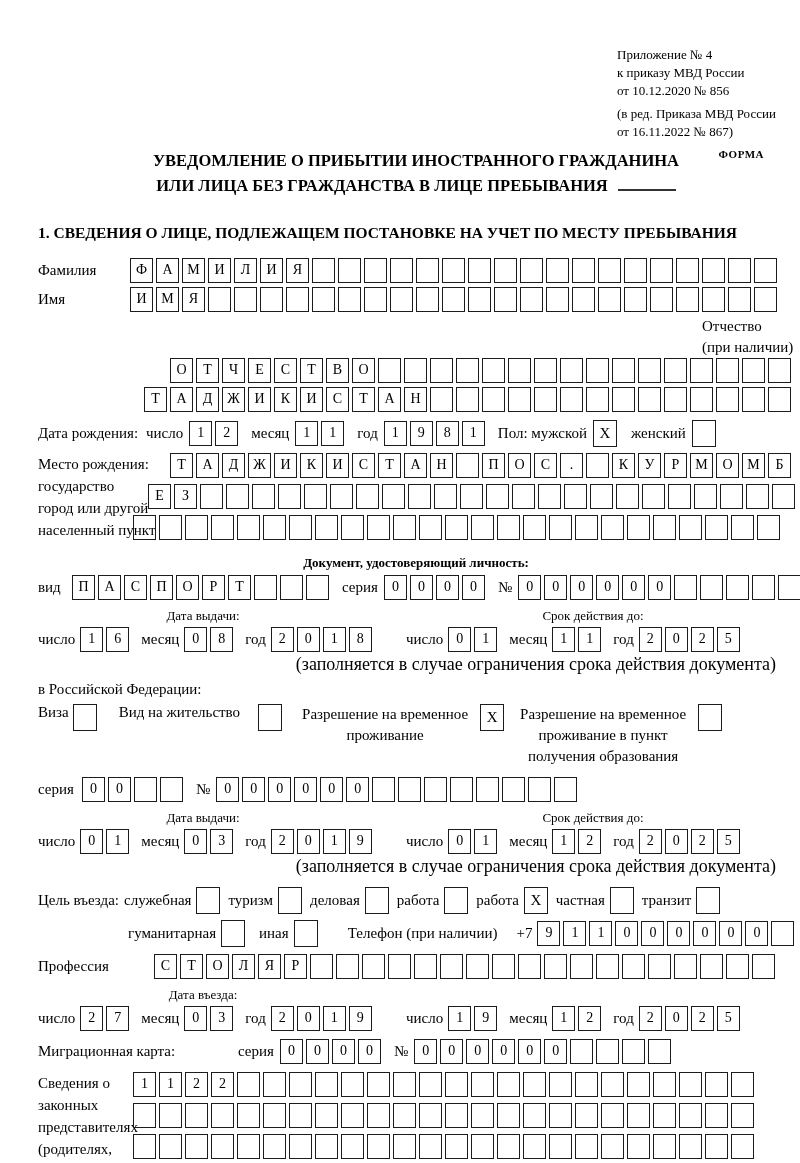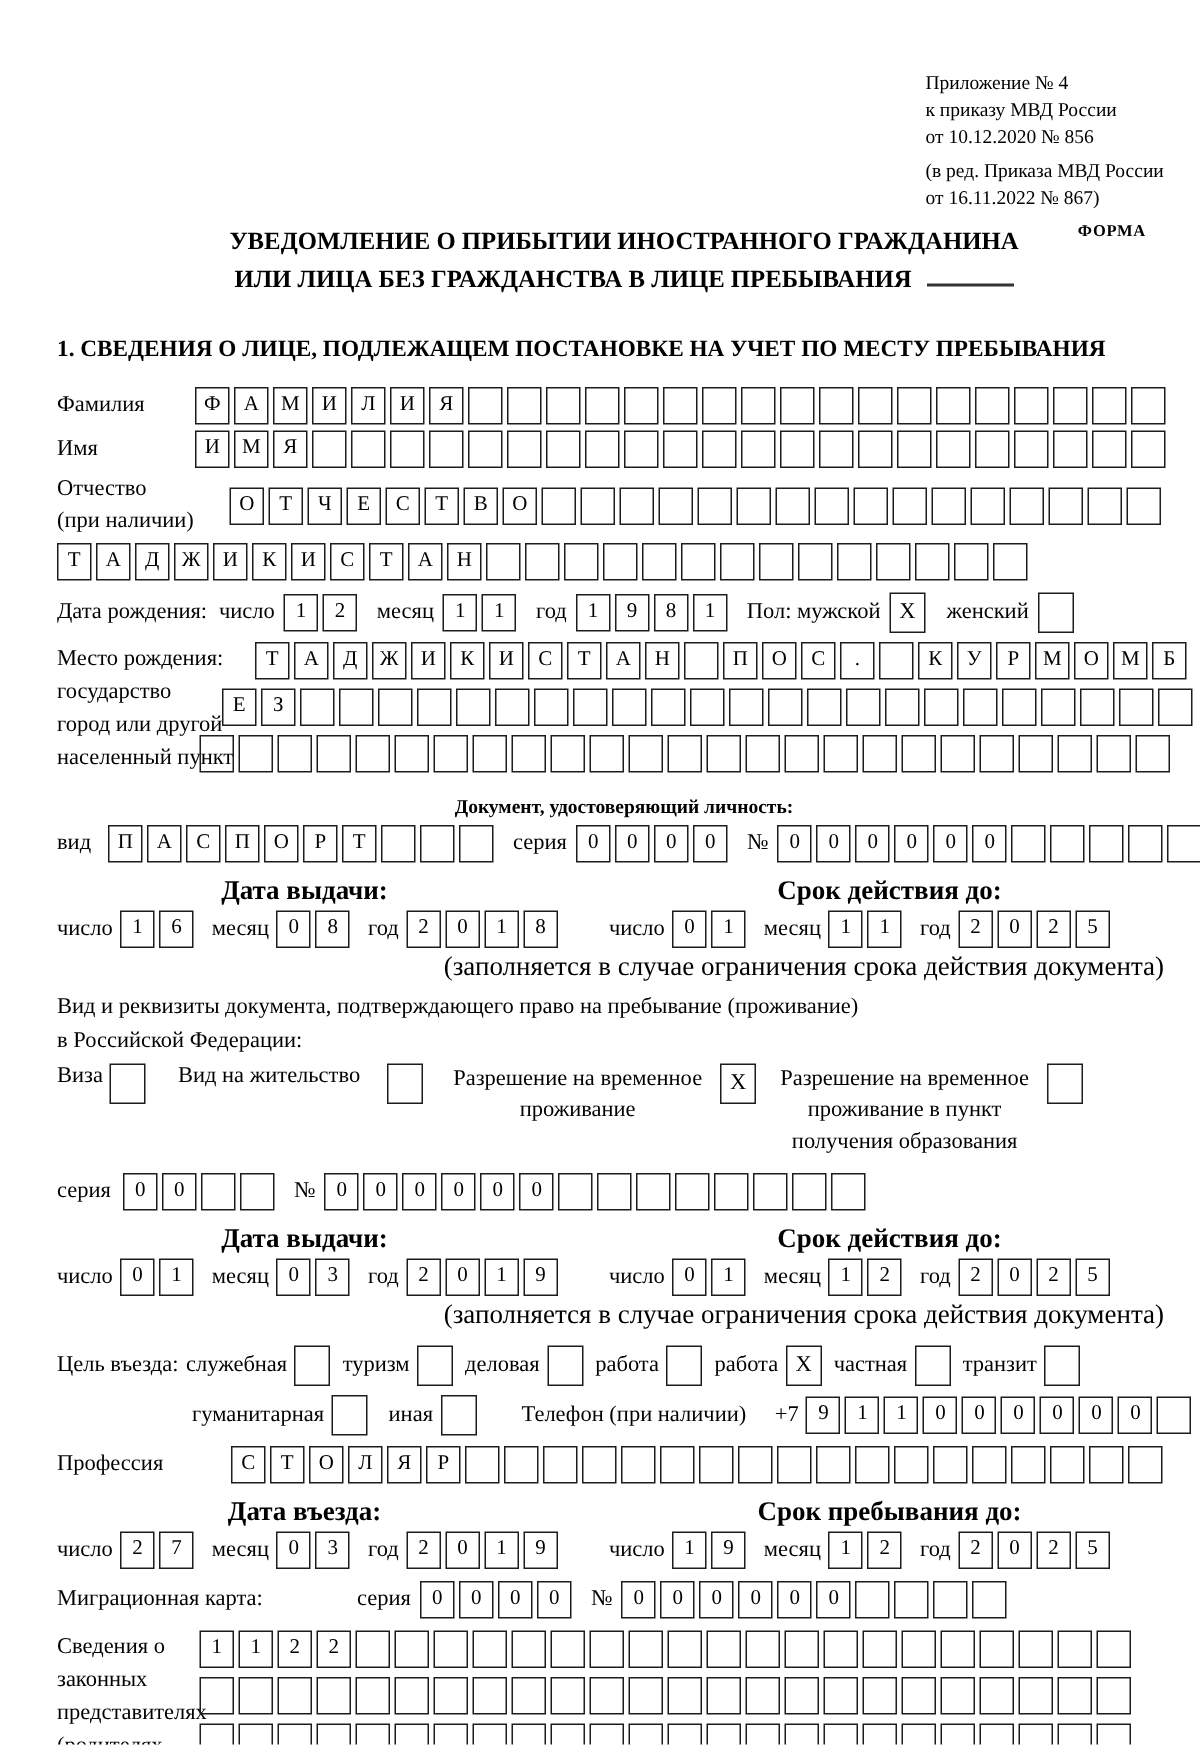--- a/index.html
+++ b/index.html
@@ -25,35 +25,35 @@
     margin-right:3px; text-align:center; line-height:22px; font-size:14px;
     vertical-align:middle; flex:none;
   }
   .cells { display:flex; flex-wrap:nowrap; }
   .cbox {
     display:inline-block; width:24px; height:27px; border:1.6px solid #1c1c1c;
     text-align:center; line-height:24px; font-size:15px; vertical-align:middle; flex:none;
   }
 
   .frow { display:flex; align-items:center; margin-top:4px; }
-  .frow.top { align-items:center; }
+  .frow.top { align-items:flex-end;flex-direction:column; }
   .flabel { width:92px; flex:none; }
   .flabel2 { width:92px; flex:none; line-height:21px; }
   .ind { width:23px; flex:none; }
   .slbl { margin:0 6px 0 10px; flex:none; }
   .slbl.first { margin-left:0; }
 
   
   .abs-block { position:relative; margin-top:6px; }
   .abs-block .labels { position:absolute; left:0; top:0; line-height:22px; }
   .abs-block .crow { position:absolute; display:flex; }
 
   .center-b { text-align:center; font-weight:bold; margin-top:8px; font-size:13px; }
   .note-r { text-align:right; font-size:18px; padding-right:18px; margin-top:2px; }
-  .dhead { display:flex; margin-top:8px; font-size:18px;font-weight:bold; }
+  .dhead { display:flex; margin-top:8px; font-size:13px; }
   .dhead .dh-l { width:330px; text-align:center; flex:none; }
   .dhead .dh-r { width:330px; margin-left:60px; text-align:center; flex:none; }
   .daterow { display:flex; align-items:center; margin-top:3px; }
   .dgrp { display:flex; align-items:center; flex:none; }
   .dgrp .dl { margin-right:5px; }
   .dgrp .dl2 { margin:0 5px 0 9px; }
 
   .visa-row { display:flex; align-items:flex-start; margin-top:6px; }
   .opt-multi { text-align:center; line-height:21px; flex:none; }
   .purpose-row { display:flex; align-items:center; margin-top:10px; }
@@ -400,21 +400,20 @@
       <span class="cells">
           <span class="cell">2</span>
           <span class="cell">0</span>
           <span class="cell">2</span>
           <span class="cell">5</span>
         </span>
     </span>
   </div>
   <div class="note-r">(заполняется в случае ограничения срока действия документа)</div>
 
-  <div style="margin-top:8px">Вид и реквизиты документа, подтверждающего право на пребывание (проживание)</div>
   <div style="margin-top:6px">в Российской Федерации:</div>
 
   <div class="visa-row">
     <span style="flex:none">Виза</span>
     <span class="cbox" style="margin-left:4px"></span>
     <span style="flex:none;margin-left:22px">Вид на жительство</span>
     <span class="cbox" style="margin-left:18px"></span>
     <span class="opt-multi" style="margin-left:20px">
       <span>Разрешение на временное</span><br>
       <span>проживание</span>
@@ -565,21 +564,20 @@
         <span class="cell"></span>
         <span class="cell"></span>
         <span class="cell"></span>
         <span class="cell"></span>
         <span class="cell"></span>
       </span>
   </div>
 
   <div class="dhead">
     <span class="dh-l">Дата въезда:</span>
-    <span class="dh-r">Срок пребывания до:</span>
   </div>
   <div class="daterow">
     <span class="dgrp" style="width:368px">
       <span class="dl">число</span>
       <span class="cells">
           <span class="cell">2</span>
           <span class="cell">7</span>
         </span>
       <span class="dl2">месяц</span>
       <span class="cells">

